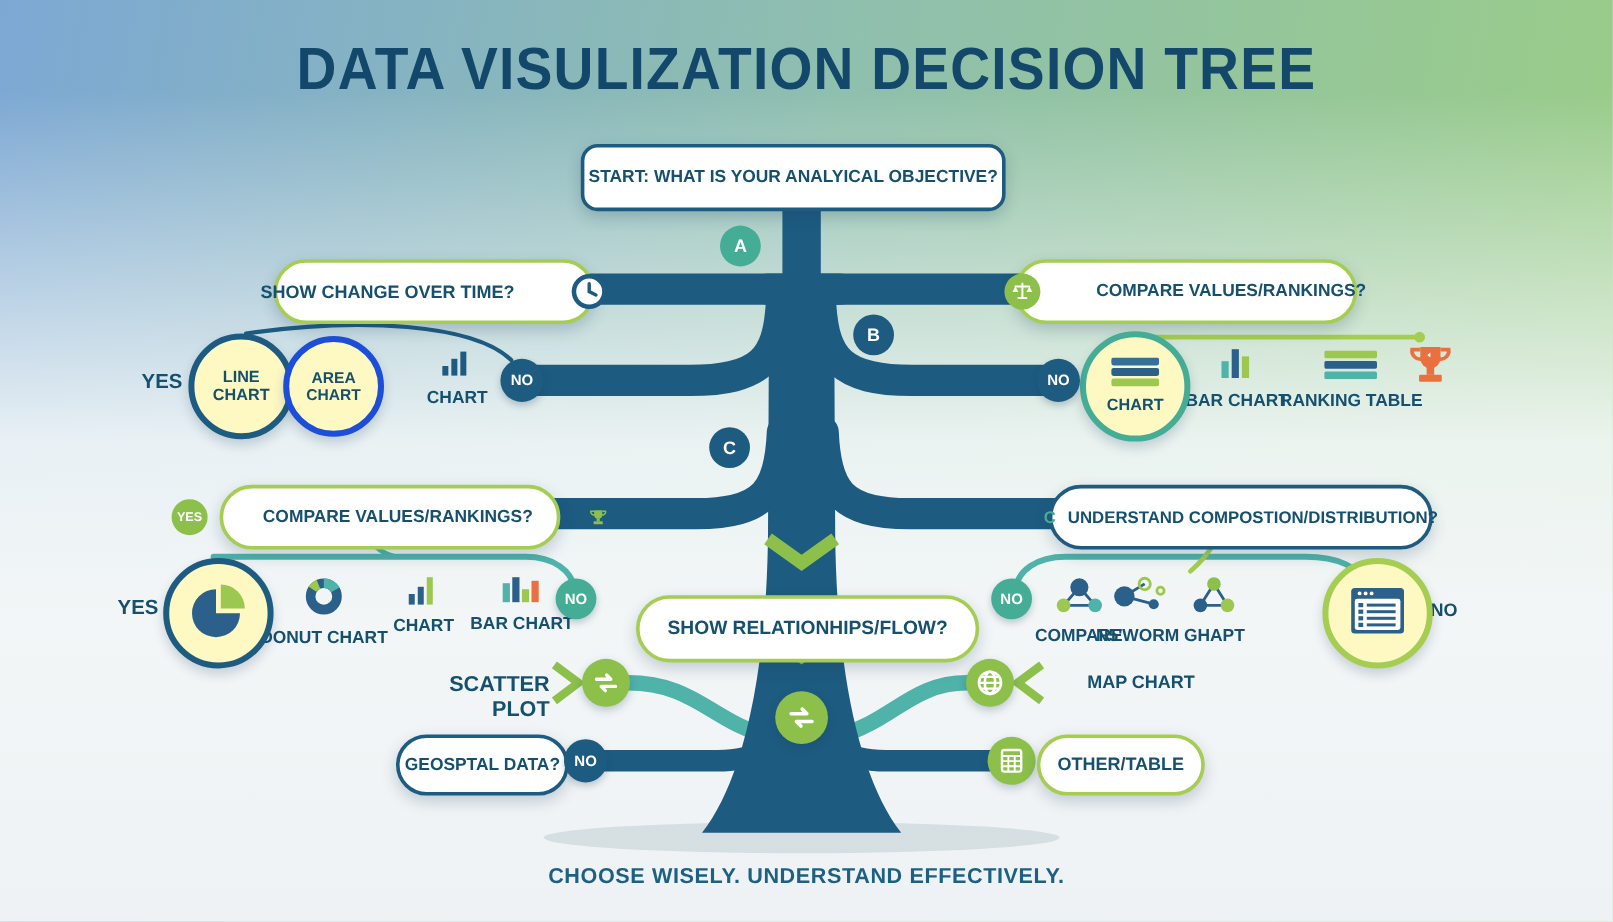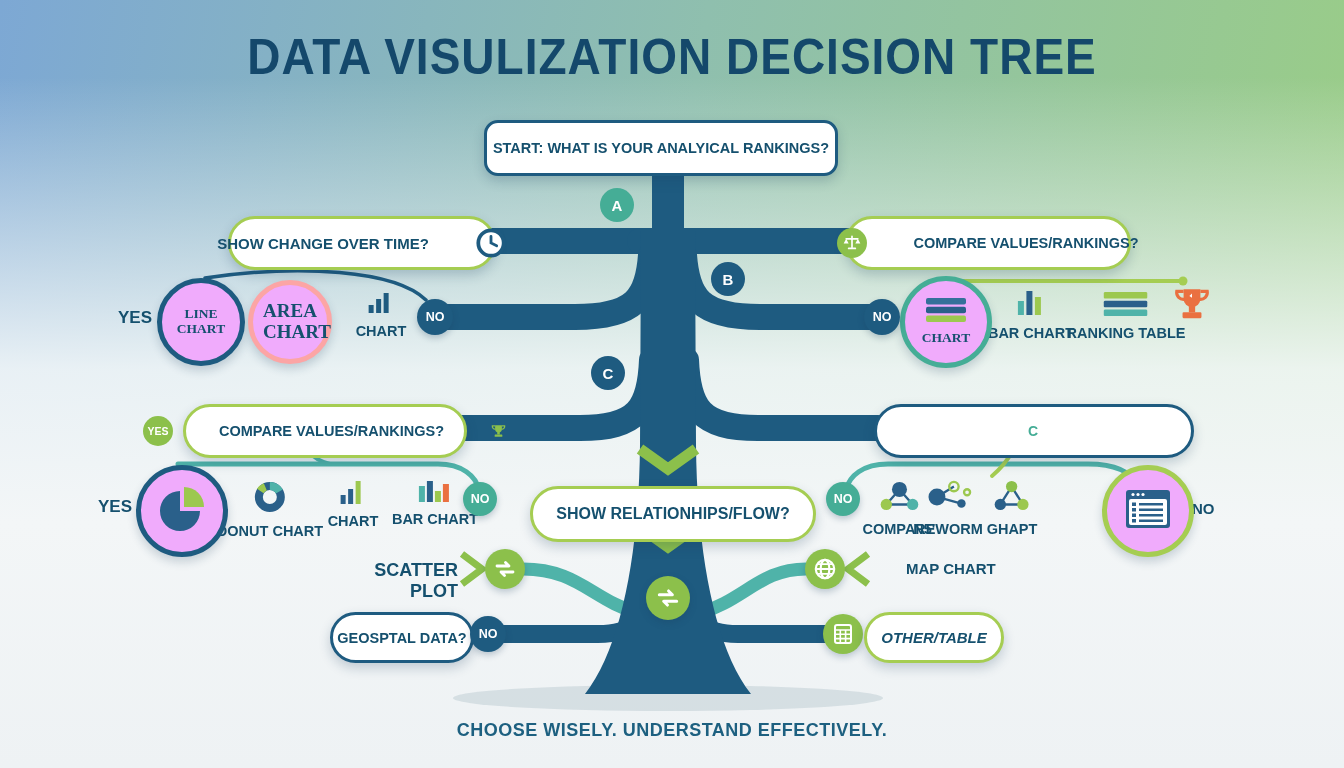--- a/index.html
+++ b/index.html
@@ -22,24 +22,24 @@
   }
   .pill{
     position:absolute;background:#fff;border-radius:28px;
     display:flex;align-items:center;justify-content:center;gap:8px;
     z-index:4;box-shadow:0 5px 12px rgba(25,60,90,.22);
     font-weight:bold;color:#15506e;white-space:nowrap;
   }
   .blue-border{border:3.5px solid #1e5b80;}
   .green-border{border:3.5px solid #a5cd52;gap:46px;}
   .circle{
-    position:absolute;background:#f0abfc;border-radius:50%;
+    position:absolute;background:#fef9c3;border-radius:50%;
     display:flex;flex-direction:column;align-items:center;justify-content:center;
     text-align:center;z-index:4;box-shadow:0 5px 10px rgba(25,60,90,.2);
-    font-weight:bold;color:#15506e;line-height:1.1;font-family:Liberation Serif, serif;
+    font-weight:bold;color:#15506e;line-height:1.1;
   }
   .chip{
     position:absolute;border-radius:50%;color:#fff;
     display:flex;align-items:center;justify-content:center;
     font-weight:bold;z-index:5;box-shadow:0 3px 6px rgba(25,60,90,.25);
   }
   .chip.no{width:36px;height:36px;font-size:12.5px;}
   .chip.letter{width:34px;height:34px;font-size:15px;box-shadow:none;}
   .navy-bg{background:#1e5b80;}
   .tealgreen-bg{background:#45ad96;}
@@ -95,21 +95,21 @@
   <path d="M640,449 L668,469 L696,449" stroke="#8cc04b" stroke-width="11" fill="none"></path>
   <path d="M640,527 L668,547 L696,527" stroke="#8cc04b" stroke-width="11" fill="none"></path>
 
   <path d="M462,554 L482,569 L462,584" stroke="#8cc04b" stroke-width="7" fill="none"></path>
   <path d="M868,554 L848,569 L868,584" stroke="#8cc04b" stroke-width="7" fill="none"></path>
 </svg>
 
 <div class="abs title">DATA VISULIZATION DECISION TREE</div>
 
 <div class="pill blue-border" style="left:484px;top:120px;width:348px;height:50px;border-radius:14px;font-size:14.5px;">
-  <span>START: WHAT IS YOUR ANALYICAL RANKINGS?</span>
+  <span>START: WHAT IS YOUR ANALYICAL OBJECTIVE?</span>
 </div>
 
 <div class="pill green-border" style="left:228px;top:216px;width:262px;height:48px;font-size:15px;">
   <span>SHOW CHANGE OVER TIME?</span>
   <span style="display:flex;">
     <svg width="32" height="32" viewBox="0 0 34 34">
         <circle cx="17" cy="17" r="13.5" fill="#fff" stroke="#1e5b80" stroke-width="4"></circle>
         <path d="M17 10 V17 L23 20" stroke="#1e5b80" stroke-width="3" fill="none" stroke-linecap="round"></path>
       </svg>
   </span>
@@ -123,21 +123,21 @@
         <path d="M8 18.5h8" stroke="#fff" stroke-width="2" stroke-linecap="round"></path>
       </svg>
   </span>
   <span>COMPARE VALUES/RANKINGS?</span>
 </div>
 
 <div class="side-label" style="left:118px;top:308px;">YES</div>
 <div class="circle" style="left:157px;top:278px;width:78px;height:78px;border:5px solid #1e5b80;font-size:13.5px;">
   <span style="width:56px;">LINE CHART</span>
 </div>
-<div class="circle" style="left:248px;top:280px;width:74px;height:74px;border:5px solid #fca5a5;font-size:19px;">
+<div class="circle" style="left:236px;top:280px;width:74px;height:74px;border:5px solid #1d4ed8;font-size:13px;">
   <span style="width:54px;">AREA CHART</span>
 </div>
 <div class="icon-group" style="left:381px;top:290px;">
   <span>
     <svg width="28" height="24" viewBox="0 0 28 24">
         <rect x="2" y="15" width="5" height="8" fill="#1e5b80"></rect>
         <rect x="9.5" y="9" width="5" height="14" fill="#1e5b80"></rect>
         <rect x="17" y="3" width="5" height="20" fill="#1e5b80"></rect>
       </svg>
   </span>
@@ -194,20 +194,21 @@
         <path d="M12 5h16v9a8 8 0 0 1-16 0z" fill="#8cc04b"></path>
         <path d="M12 7H5.5a6.5 6.5 0 0 0 7.5 7.5M28 7h6.5a6.5 6.5 0 0 1-7.5 7.5" stroke="#8cc04b" stroke-width="3" fill="none"></path>
         <rect x="17" y="21" width="6" height="6" fill="#8cc04b"></rect>
         <rect x="11" y="27" width="18" height="5.5" rx="1" fill="#8cc04b"></rect>
       </svg>
   </span>
 </div>
 
 <div class="pill blue-border" style="left:874px;top:404px;width:314px;height:48px;font-size:14px;">
   <span class="prefix-c">C</span>
+  <span>UNDERSTAND COMPOSTION/DISTRIBUTION?</span>
 </div>
 
 <div class="side-label" style="left:98px;top:497px;">YES</div>
 <div class="circle" style="left:136px;top:465px;width:82px;height:82px;border:5px solid #1e5b80;">
   <span>
     <svg width="50" height="50" viewBox="0 0 50 50">
         <path d="M27 23 L27 3 A20 20 0 0 1 47 23 Z" fill="#9cc84f"></path>
         <path d="M23 27 L43 27 A20 20 0 1 1 23 7 Z" fill="#2a608a"></path>
       </svg>
   </span>
@@ -238,21 +239,21 @@
         <rect x="1" y="10" width="6" height="16" fill="#4fb3a9"></rect>
         <rect x="9" y="5" width="6" height="21" fill="#2a608a"></rect>
         <rect x="17" y="15" width="6" height="11" fill="#9cc84f"></rect>
         <rect x="25" y="8" width="6" height="18" fill="#ea7040"></rect>
       </svg>
   </span>
   <span class="lbl">BAR CHART</span>
 </div>
 <div class="chip no tealgreen-bg" style="left:463px;top:482px;width:34px;height:34px;">NO</div>
 
-<div class="pill green-border" style="left:530px;top:486px;width:280px;height:50px;font-size:16px;">
+<div class="pill green-border" style="left:530px;top:496px;width:280px;height:50px;font-size:16px;">
   <span>SHOW RELATIONHIPS/FLOW?</span>
 </div>
 
 <div class="chip no tealgreen-bg" style="left:826px;top:482px;width:34px;height:34px;">NO</div>
 <div class="icon-group" style="left:899px;top:480px;">
   <span>
     <svg width="44" height="32" viewBox="0 0 44 34">
         <path d="M22 10 L8 26 M22 10 L36 26 M8 26 H36" stroke="#2a608a" stroke-width="2.5"></path>
         <circle cx="22" cy="10" r="8" fill="#2a608a"></circle>
         <circle cx="8" cy="26" r="6" fill="#9cc84f"></circle>
@@ -338,21 +339,21 @@
 <div class="chip no navy-bg" style="left:470px;top:616px;">NO</div>
 
 <div class="grn-node" style="left:823px;top:614px;width:40px;height:40px;">
   <span style="display:flex;">
     <svg width="24" height="24" viewBox="0 0 24 24">
         <rect x="4" y="3" width="16" height="18" rx="2" fill="none" stroke="#fff" stroke-width="2"></rect>
         <path d="M4 8h16M9.3 8v13M14.6 8v13M4 12.3h16M4 16.6h16" stroke="#fff" stroke-width="1.6"></path>
       </svg>
   </span>
 </div>
-<div class="pill green-border" style="left:864px;top:612px;width:134px;height:45px;font-size:15px;font-style:italic;">
+<div class="pill green-border" style="left:864px;top:612px;width:134px;height:45px;font-size:15px;">
   <span>OTHER/TABLE</span>
 </div>
 
 <div class="chip letter tealgreen-bg" style="left:600px;top:188px;">A</div>
 <div class="chip letter navy-bg" style="left:711px;top:262px;">B</div>
 <div class="chip letter navy-bg" style="left:591px;top:356px;">C</div>
 
 <div class="abs tagline">CHOOSE WISELY. UNDERSTAND EFFECTIVELY.</div>
 
 </body></html>

